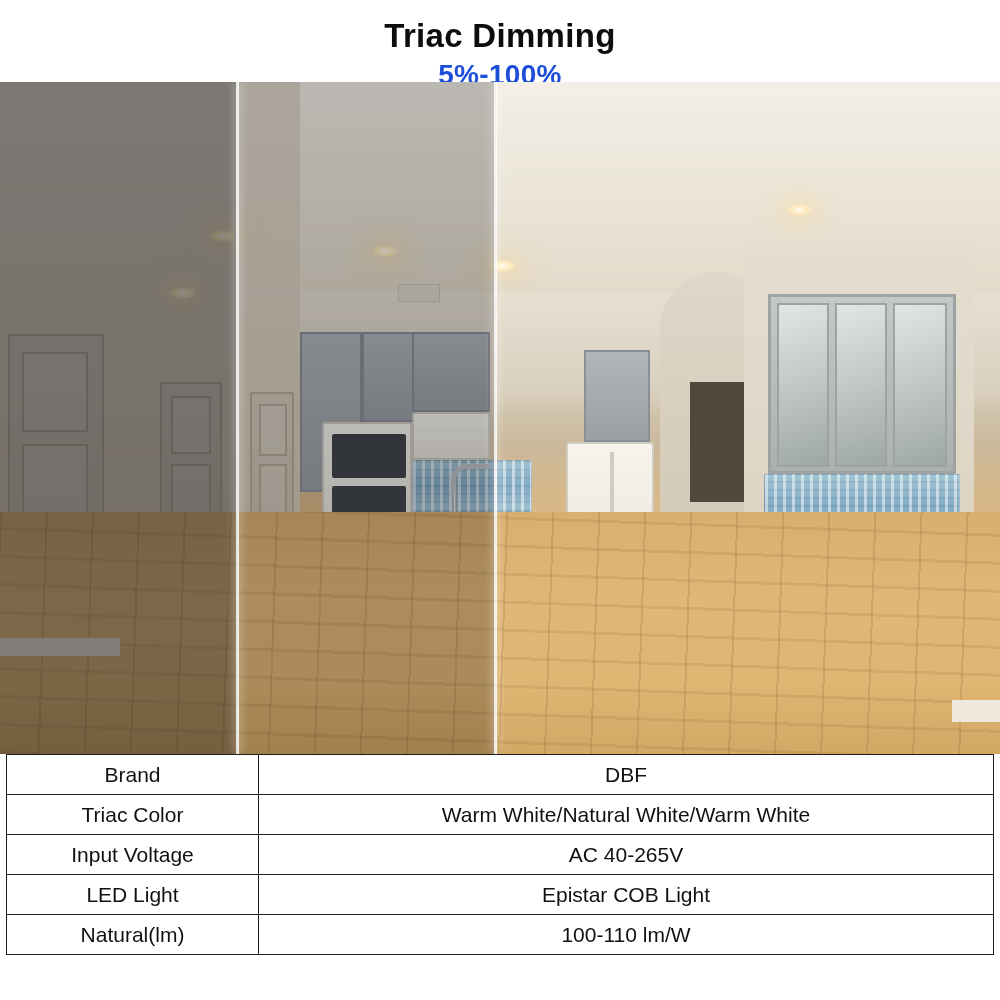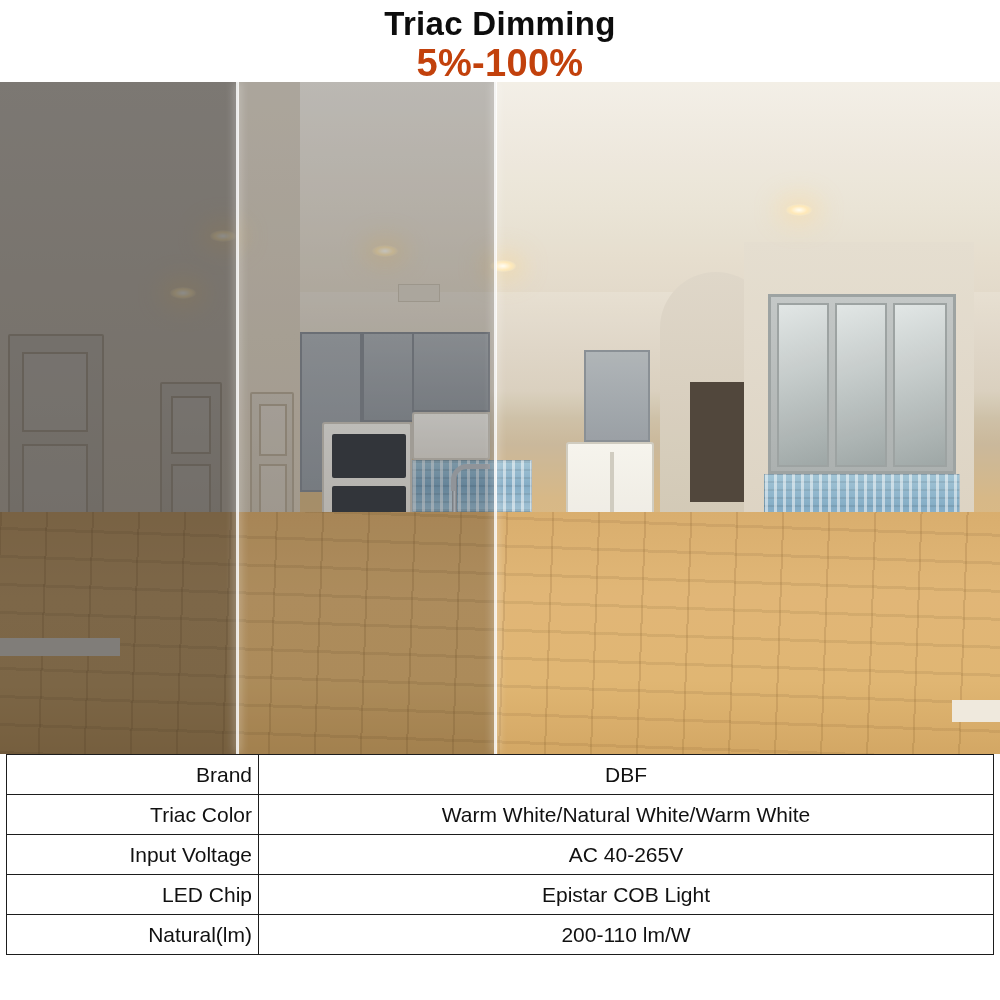--- a/index.html
+++ b/index.html
@@ -17,35 +17,35 @@
   }
 
   
   .header {
     width: 1000px;
     height: 82px;
     display: flex;
     flex-direction: column;
     align-items: center;
     justify-content: flex-start;
-    padding-top: 4px;
+    padding-top: 16px;
     background: #ffffff;
   }
   .header .line1 {
     font-size: 33px;
     font-weight: bold;
     letter-spacing: 0.3px;
     color: #0d0d0d;
     line-height: 40px;
   }
   .header .line2 {
-    font-size: 38px;
+    font-size: 28px;
     font-weight: bold;
     letter-spacing: 0.3px;
-    color: #c2410c;
+    color: #1d4ed8;
     line-height: 38px;
   }
 
   
   .photo {
     position: relative;
     width: 1000px;
     height: 672px;
     overflow: hidden;
     background: #b9aa94;
@@ -209,21 +209,21 @@
   }
   .spec-table td {
     border: 1px solid #1d1d1d;
     height: 40px;
     font-size: 21px;
     color: #111111;
     text-align: center;
     padding: 2px 6px;
     font-weight: 500;
   }
-  .spec-table td.label { width: 252px; text-align: right; }
+  .spec-table td.label { width: 252px; }
 </style>
 </head>
 <body>
 
 <div id="page">
 
   <div class="header">
     <div class="line1">Triac Dimming</div>
     <div class="line2">5%-100%</div>
   </div>
@@ -337,23 +337,23 @@
       </tr>
       <tr>
         <td class="label">Triac Color</td>
         <td>Warm White/Natural White/Warm White</td>
       </tr>
       <tr>
         <td class="label">Input Voltage</td>
         <td>AC 40-265V</td>
       </tr>
       <tr>
-        <td class="label">LED Chip</td>
+        <td class="label">LED Light</td>
         <td>Epistar COB Light</td>
       </tr>
       <tr>
         <td class="label">Natural(lm)</td>
-        <td>200-110 lm/W</td>
+        <td>100-110 lm/W</td>
       </tr>
     </tbody>
   </table>
 
 </div>
 
 </body></html>

